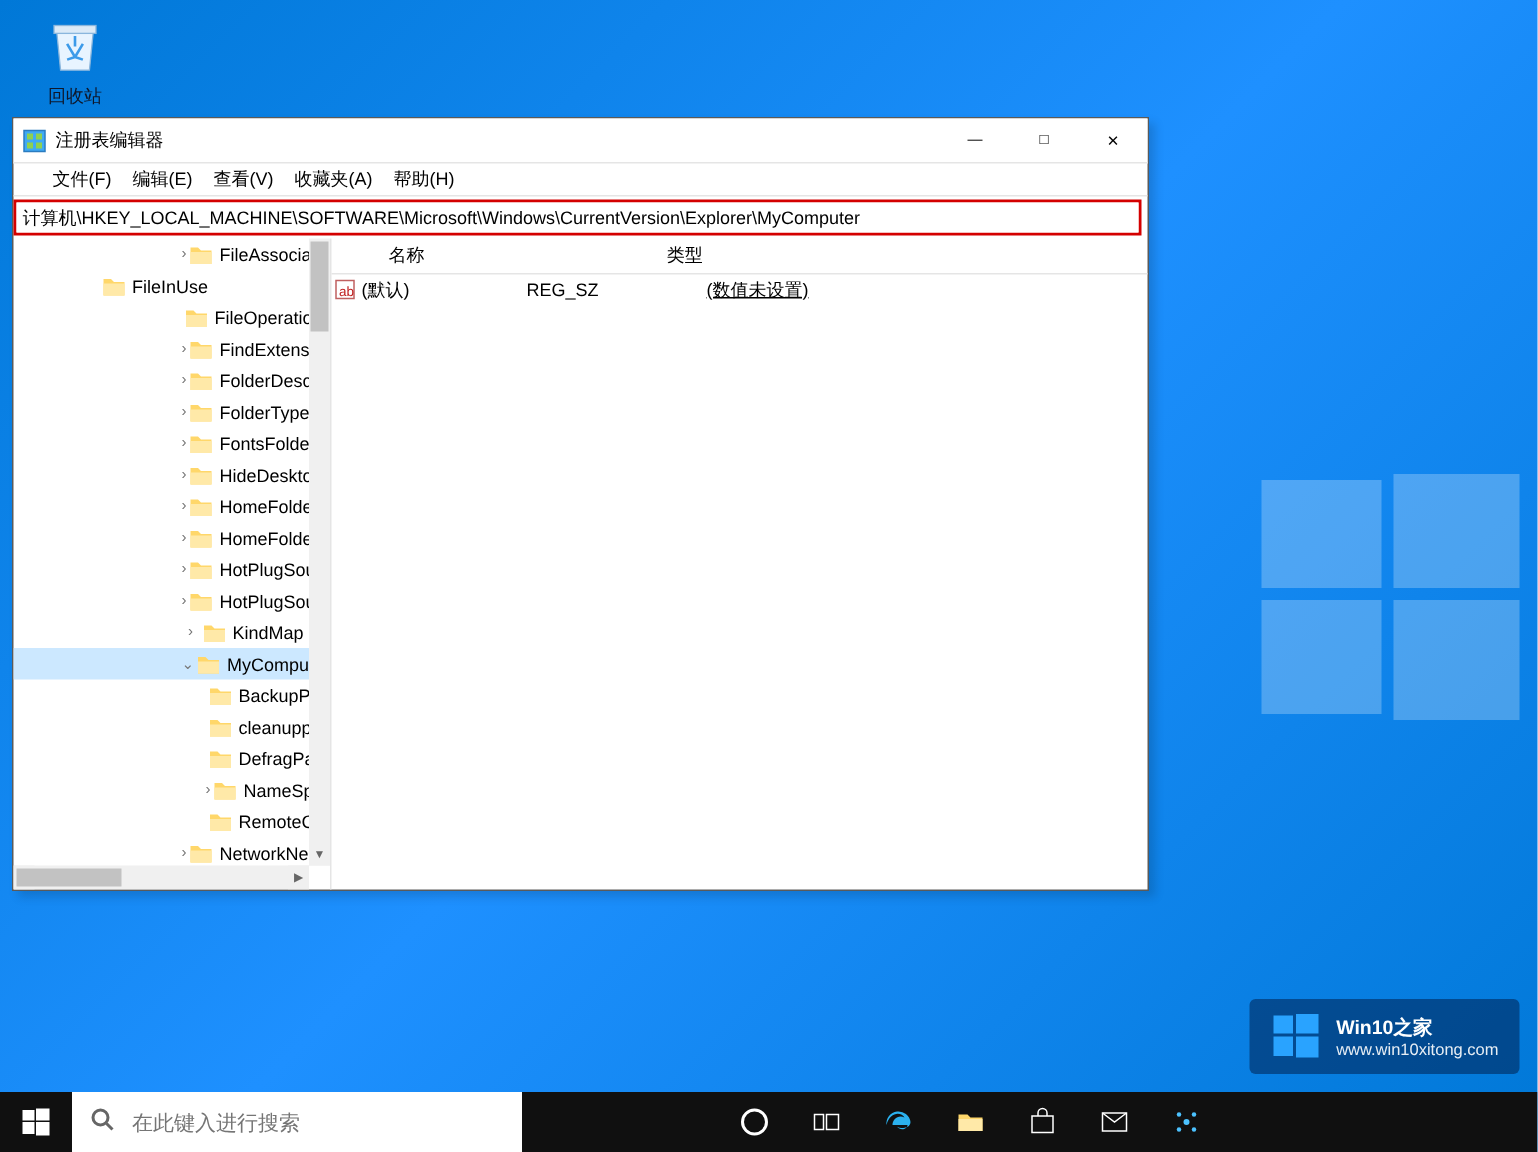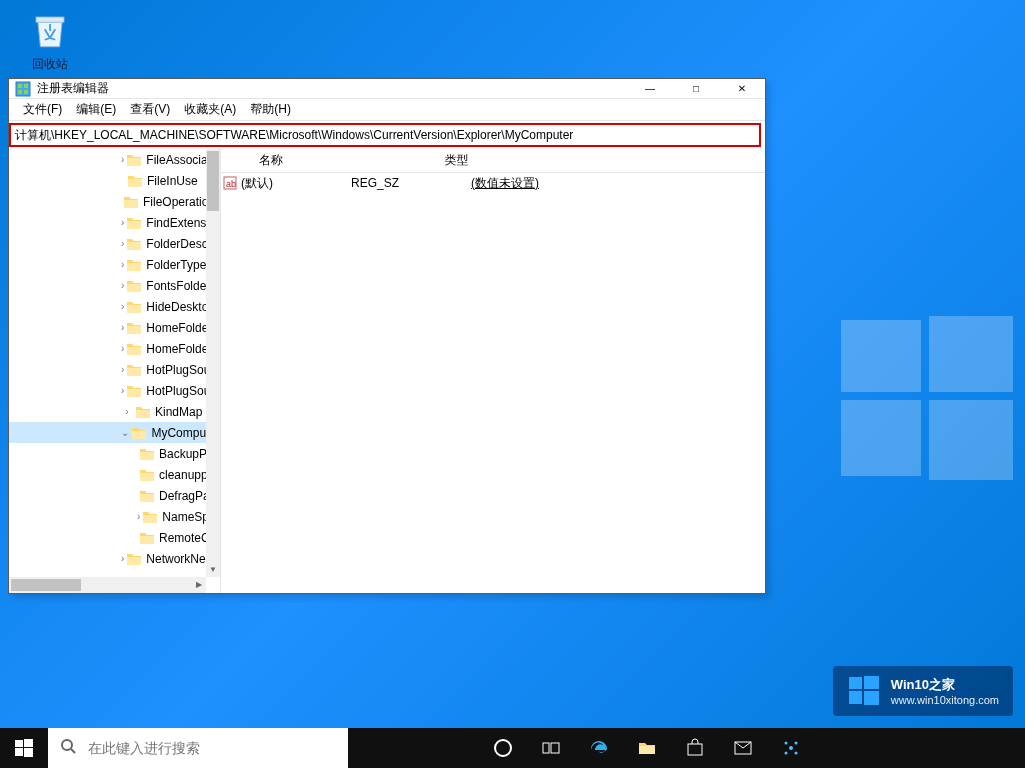--- a/index.html
+++ b/index.html
@@ -10,26 +10,26 @@
 .wallpaper-logo { position:absolute; right: 0; top: 300px; width: 200px; height: 200px; opacity:0.25; }
 .wallpaper-logo svg { width:100%; height:100%; }
 
 
 .desktop-icon { position: absolute; top: 10px; left: 20px; width: 60px; text-align:center; color:#0f172a; font-size:12px; }
 .desktop-icon .bin { width:42px; height:42px; margin:0 auto 4px; }
 .desktop-icon .bin svg { width:100%; height:100%; }
 
 
 .window { position:absolute; top: 78px; left: 8px; width: 758px; height: 516px; background:#fff; border:1px solid #5a5a5a; display:flex; flex-direction:column; box-shadow: 4px 4px 6px rgba(0,0,0,.15); }
-.titlebar { height:20px; background:#fff; display:flex; align-items:center; padding-left:6px; border-bottom:1px solid #e5e5e5; }
+.titlebar { height:30px; background:#fff; display:flex; align-items:center; padding-left:6px; border-bottom:1px solid #e5e5e5; }
 .titlebar .app-icon { width:16px; height:16px; margin-right:6px; }
 .titlebar .title { font-size:12px; flex:0 0 auto; }
 .titlebar .spacer { flex:1; }
 .win-btn { width:46px; height:30px; display:flex; align-items:center; justify-content:center; font-size:10px; }
-.menubar { height:22px; display:flex; align-items:center; padding:0 8px; gap:2px; border-bottom:1px solid #e5e5e5; }
+.menubar { height:22px; display:flex; align-items:center; padding:0 20px; gap:2px; border-bottom:1px solid #e5e5e5; }
 .menubar span { font-size:12px; padding:2px 6px; }
 .addressbar { height:24px; border:2px solid #d40000; margin:2px 4px 2px 0; display:flex; align-items:center; }
 .addressbar input { width:100%; height:100%; border:none; outline:none; font-size:12px; padding:4px 4px; }
 
 .body { flex:1; display:flex; min-height:0; }
 .tree { width:212px; border-right:1px solid #e5e5e5; overflow:hidden; position:relative; font-size:12px; }
 .tree-inner { position:absolute; inset:0 14px 16px 0; overflow:hidden; }
 .tree-row { display:flex; align-items:center; height:21px; white-space:nowrap; }
 .tree-row.selected { background:#cce8ff; }
 .twisty { width:12px; text-align:center; color:#777; font-size:10px; }
@@ -130,21 +130,21 @@
     <div class="tree">
       <div class="tree-inner" id="tree-inner">
           <div class="tree-row" style="padding-left: 112px;">
             <span class="twisty">›</span>
             <span class="folder-icon"><svg viewBox="0 0 16 14">
                 <path fill="#ffd76a" d="M1 2h5l2 2h7v9H1z"></path>
                 <rect x="1" y="5" width="14" height="8" fill="#ffe9a8"></rect>
               </svg></span>
             <span>FileAssociation</span>
           </div>
-          <div class="tree-row" style="padding-left: 104px;">
+          <div class="tree-row" style="padding-left: 45px;">
             <span class="twisty"></span>
             <span class="folder-icon"><svg viewBox="0 0 16 14">
                 <path fill="#ffd76a" d="M1 2h5l2 2h7v9H1z"></path>
                 <rect x="1" y="5" width="14" height="8" fill="#ffe9a8"></rect>
               </svg></span>
             <span>FileInUse</span>
           </div>
           <div class="tree-row" style="padding-left: 112px;">
             <span class="twisty"></span>
             <span class="folder-icon"><svg viewBox="0 0 16 14">

